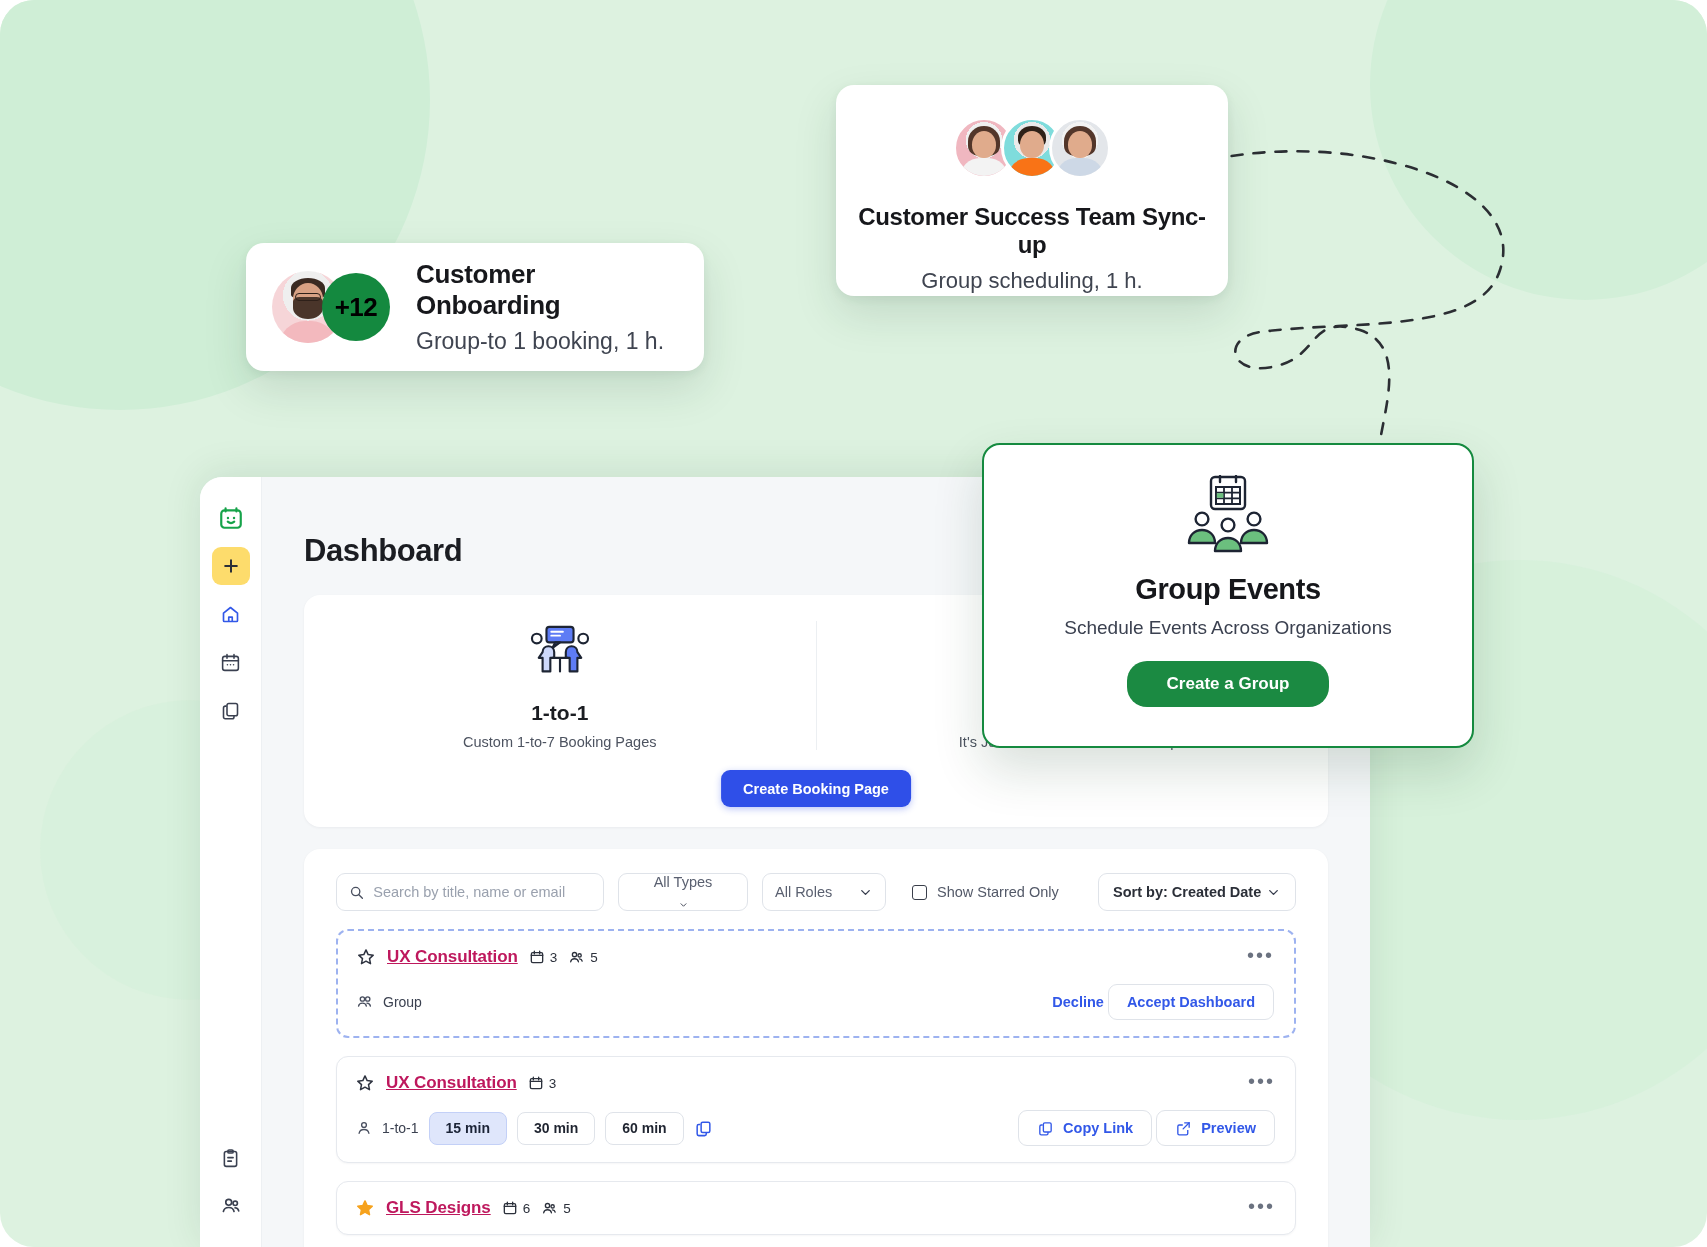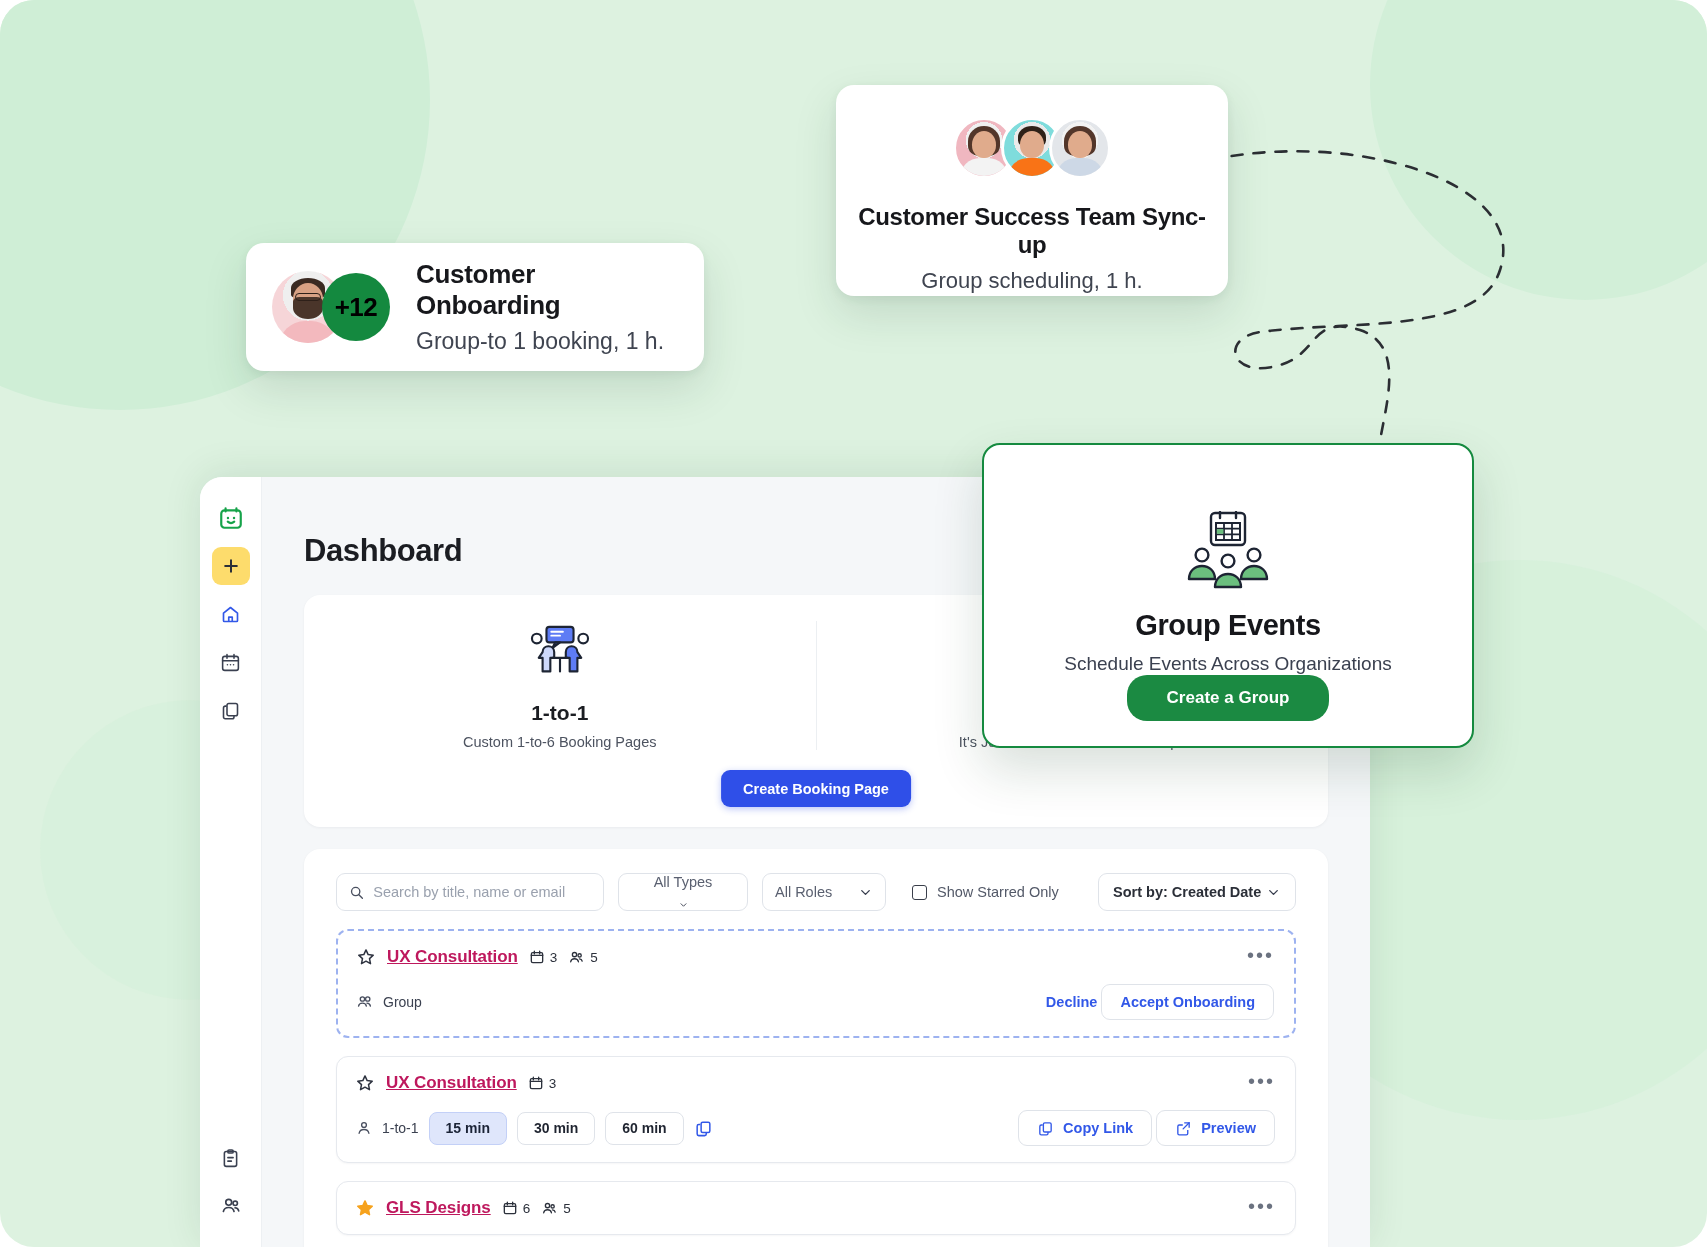--- a/index.html
+++ b/index.html
@@ -187,26 +187,26 @@
     display:flex; align-items:center; gap: 9px; font-size: 14.5px; font-weight:600; color:#3258e8; cursor:pointer;
     font-family: inherit;
   }
   .copy-ico-btn { cursor:pointer; display:flex; align-items:center; }
 
   
   #group-card {
     position: absolute; left: 982px; top: 443px; width: 492px; height: 305px;
     background: #fff; border: 2px solid #158a3f; border-radius: 18px;
     box-shadow: 0 22px 50px rgba(20,60,34,.16);
-    text-align:center; padding-top: 66px;
+    text-align:center; padding-top: 30px;
   }
   #group-card h3 { font-size: 29px; font-weight: 700; color:#16171b; margin-top: 16px; letter-spacing:-.4px; }
   #group-card p  { font-size: 19px; color:#3b4150; margin-top: 11px; }
   #create-group {
-    background:#1b8a42; color:#fff; border:none; border-radius: 20px;
+    margin-top: 22px; background:#1b8a42; color:#fff; border:none; border-radius: 20px;
     font-family: inherit; font-size: 17px; font-weight: 700; height: 46px; padding: 0 40px; cursor:pointer;
   }
 </style>
 </head>
 <body>
 
 <div id="stage">
 
   <div class="blob blob-a"></div>
   <div class="blob blob-b"></div>
@@ -327,21 +327,21 @@
                 <circle cx="56" cy="14" r="5" fill="none" stroke="#1d2433" stroke-width="2.2"></circle>
                 <rect x="18" y="2" width="28" height="16" rx="3" fill="#5e7cf5" stroke="#1d2433" stroke-width="2.2"></rect>
                 <path d="M27 18l-3 6 8-6z" fill="#5e7cf5" stroke="#1d2433" stroke-width="2.2" stroke-linejoin="round"></path>
                 <path d="M23 7h12M23 11h9" stroke="#fff" stroke-width="2" stroke-linecap="round"></path>
                 <path d="M14 28c0-4 3-6 6-6s6 2 6 6v6h-4v14h-8V34h-4z" fill="#cdd8fb" stroke="#1d2433" stroke-width="2.2" stroke-linejoin="round"></path>
                 <path d="M50 28c0-4-3-6-6-6s-6 2-6 6v6h4v14h8V34h4z" fill="#5e7cf5" stroke="#1d2433" stroke-width="2.2" stroke-linejoin="round"></path>
                 <path d="M24 34h16M32 34v14" stroke="#1d2433" stroke-width="2.2" stroke-linecap="round"></path>
               </svg>
             </div>
             <div class="t-title">1-to-1</div>
-            <div class="t-sub">Custom 1-to-6 Booking Pages</div>
+            <div class="t-sub">Custom 1-to-7 Booking Pages</div>
           </div>
 
           <div class="type-col">
             <div class="ico-wrap">
               <svg width="58" height="58" viewBox="0 0 60 58">
                 <circle cx="12" cy="8" r="5" fill="none" stroke="#1d2433" stroke-width="2.2"></circle>
                 <circle cx="30" cy="8" r="5" fill="none" stroke="#1d2433" stroke-width="2.2"></circle>
                 <circle cx="48" cy="8" r="5" fill="none" stroke="#1d2433" stroke-width="2.2"></circle>
                 <path d="M4 24c0-5 3.6-8 8-8s8 3 8 8z" fill="#5e7cf5" stroke="#1d2433" stroke-width="2.2" stroke-linejoin="round"></path>
                 <path d="M22 24c0-5 3.6-8 8-8s8 3 8 8z" fill="#5e7cf5" stroke="#1d2433" stroke-width="2.2" stroke-linejoin="round"></path>
@@ -426,21 +426,21 @@
               <svg width="18" height="18" viewBox="0 0 24 24" fill="none" stroke="#4a5060" stroke-width="1.8">
                 <circle cx="8.6" cy="8" r="2.9"></circle>
                   <circle cx="15.6" cy="8" r="2.9"></circle>
                 <path d="M3.4 17.5c.4-2.6 2.4-4 5.2-4s4.8 1.4 5.2 4" stroke-linecap="round"></path>
                 <path d="M14.6 13.6c2.5.1 4.2 1.5 4.6 3.9" stroke-linecap="round"></path>
               </svg>
               <span class="rb-label">Group</span>
             </div>
             <div class="rb-right">
               <span class="link-btn">Decline</span>
-              <button class="out-btn">Accept Onboarding</button>
+              <button class="out-btn">Accept Dashboard</button>
             </div>
           </div>
         </div>
 
         <div class="row plain">
           <div class="kebab">•••</div>
           <div class="row-top">
             <svg class="star-ico" width="20" height="20" viewBox="0 0 24 24" fill="none" stroke="#2f3441" stroke-width="1.8" stroke-linejoin="round">
               <path d="M12 3.5l2.6 5.6 6.1.7-4.5 4.2 1.2 6-5.4-3-5.4 3 1.2-6L3.3 9.8l6.1-.7z"></path>
             </svg>

